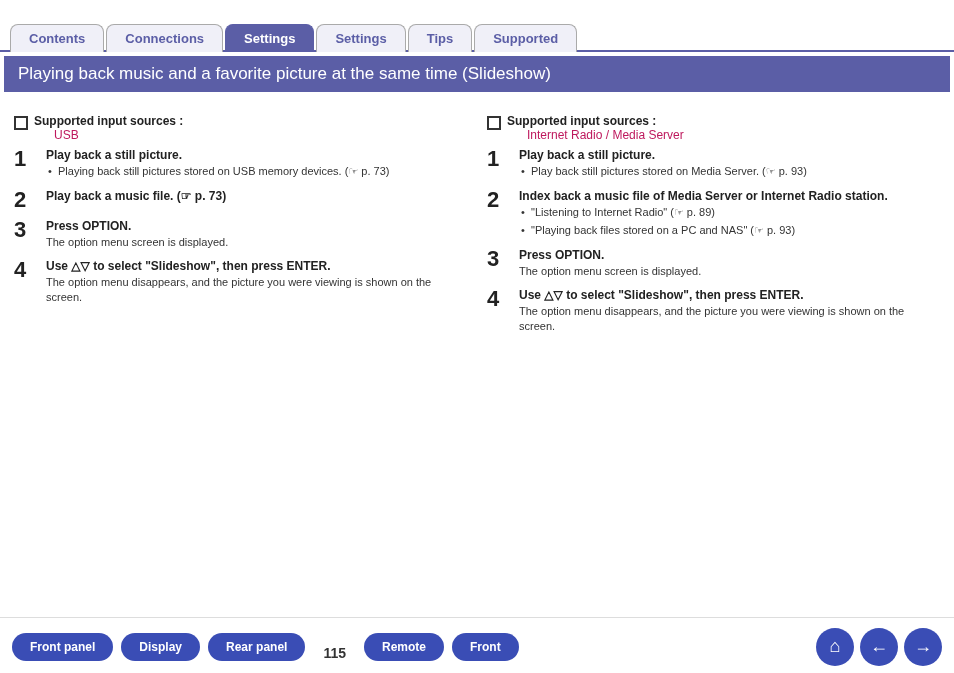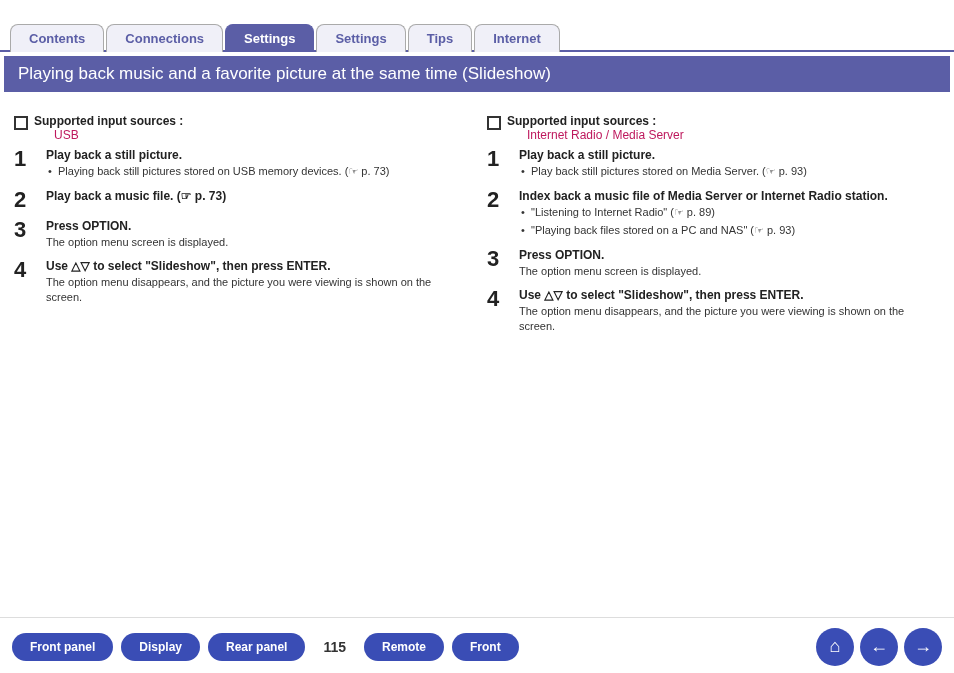--- a/index.html
+++ b/index.html
@@ -143,21 +143,21 @@
       align-items: center;
       justify-content: space-between;
       padding: 8px 12px;
       background: #fff;
       border-top: 1px solid #ddd;
       height: 58px;
     }
     .footer-left {
       display: flex;
       gap: 8px;
-      align-items: center;
+      align-items: flex-end;
     }
     .footer-btn {
       background: #3a4db5;
       color: #fff;
       border: none;
       border-radius: 20px;
       padding: 7px 18px;
       font-size: 12px;
       font-weight: bold;
       cursor: pointer;
@@ -201,21 +201,21 @@
   </style>
 </head>
 <body>
 
 <div class="tab-bar">
 <div class="tab">Contents</div>
     <div class="tab">Connections</div>
     <div class="tab active">Settings</div>
     <div class="tab">Settings</div>
     <div class="tab">Tips</div>
-    <div class="tab">Internet</div>
+    <div class="tab">Supported</div>
   </div>
 
 <div class="page-title-bar">Playing back music and a favorite picture at the same time (Slideshow)</div>
 
 <div class="main-content">
 
   <div class="column">
     <div class="section-header">
       <span class="checkbox-icon"></span>
       <div>

